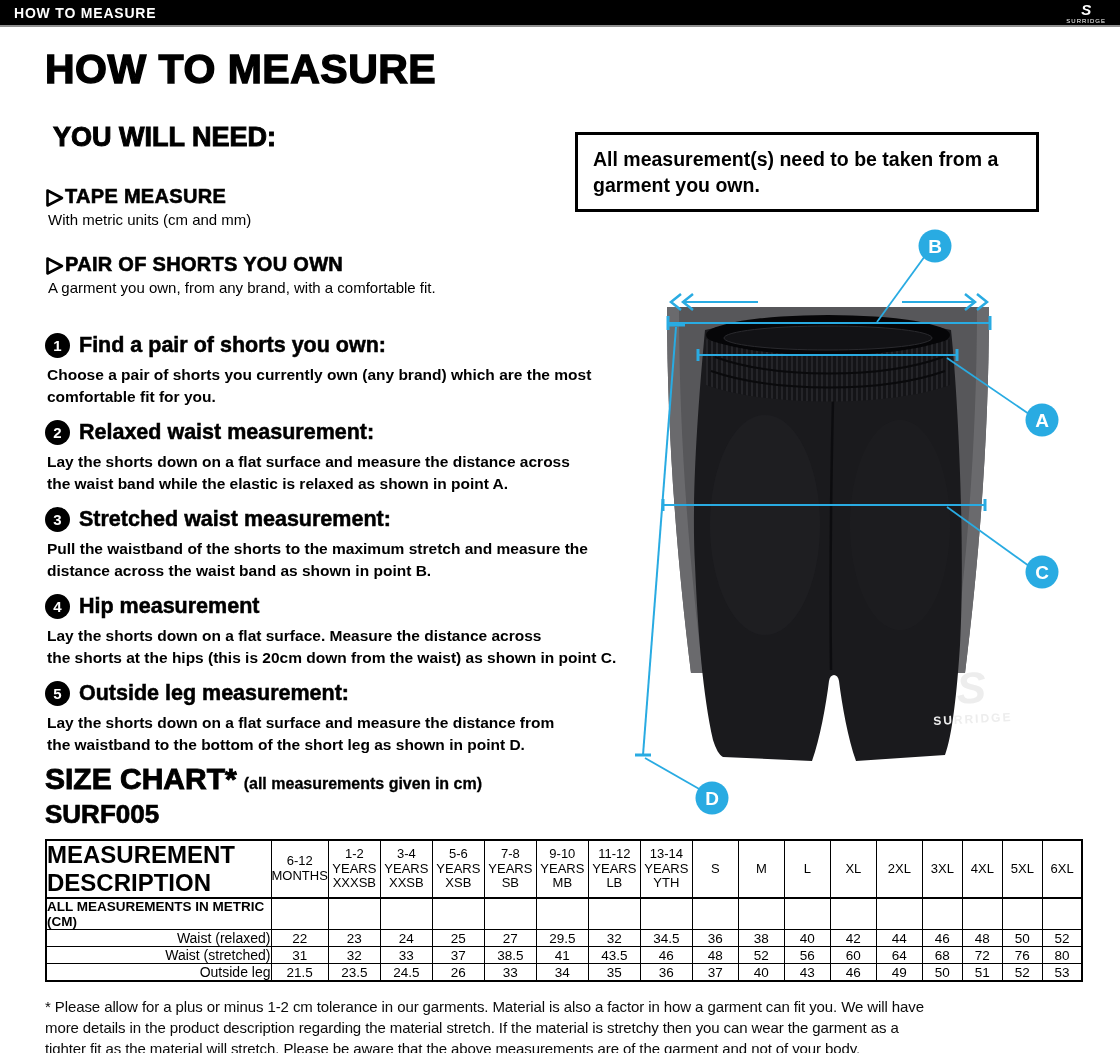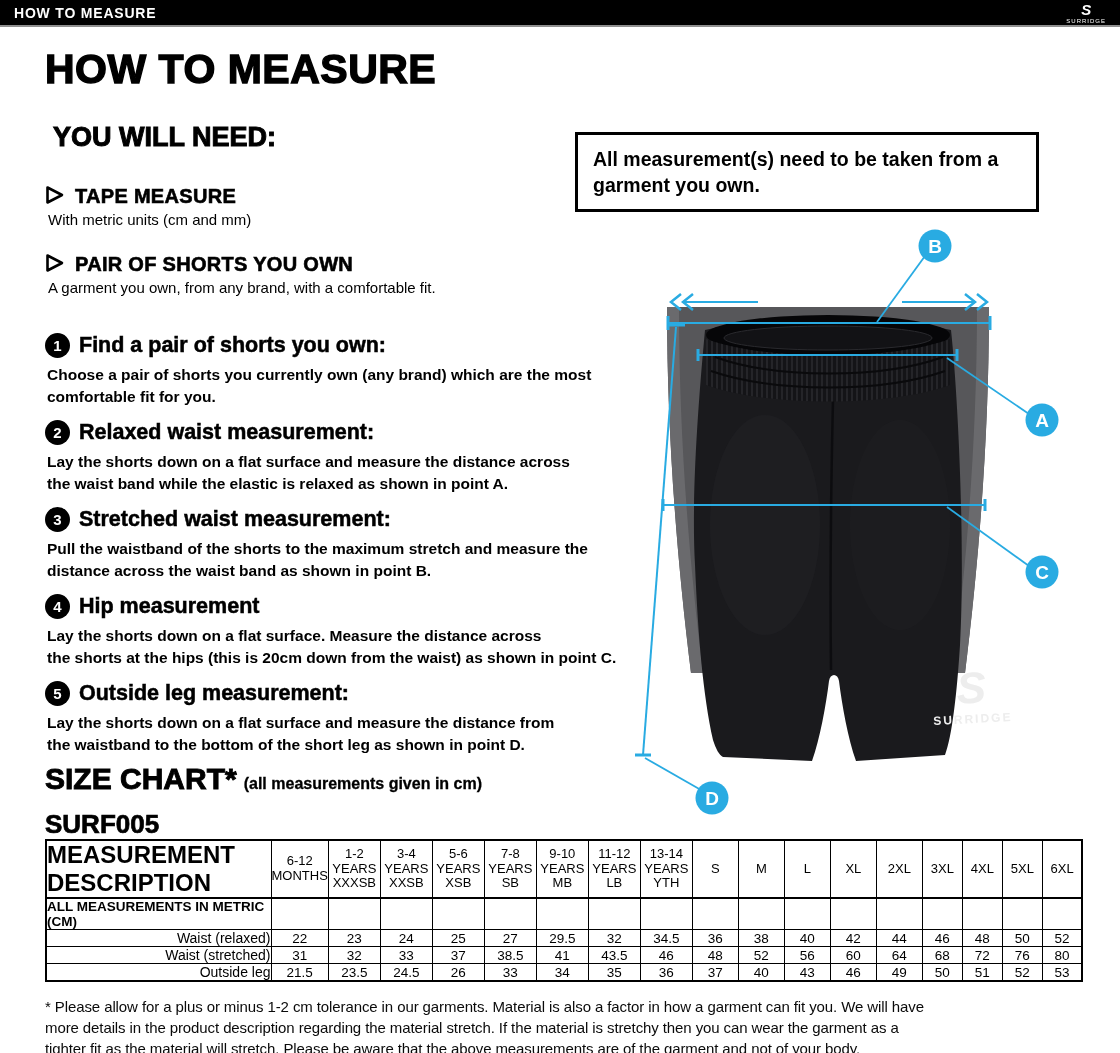--- a/index.html
+++ b/index.html
@@ -20,21 +20,21 @@
   .topbar-title{color:#fff;font-weight:bold;font-size:14px;letter-spacing:.8px}
   .logo{color:#fff;text-align:center;line-height:1}
   .logo .logo-s{font-size:15px;font-weight:bold;font-style:italic;display:block}
   .logo .logo-name{font-size:6px;letter-spacing:1px;display:block;margin-top:1px}
 
   
   .page-title{left:45px;top:46px;font-size:41px;font-weight:bold;letter-spacing:.5px;-webkit-text-stroke:1.4px #000}
   .ywn-heading{left:53px;top:122px;font-size:27px;font-weight:bold;-webkit-text-stroke:1px #000}
 
   .need-item{left:45px}
-  .need-head{display:flex;align-items:flex-start;gap:10px}
+  .need-head{display:flex;align-items:flex-end;}
   .need-title{font-size:20px;font-weight:bold;-webkit-text-stroke:.6px #000;letter-spacing:.3px}
   .need-desc{font-size:15px;font-weight:normal;margin:3px 0 0 3px}
 
   .note-box{
     left:575px;top:132px;width:464px;height:80px;border:3px solid #000;
     box-sizing:border-box;padding:11px 15px;
     font-size:19.5px;font-weight:bold;line-height:1.35;
   }
 
   .step{left:45px}
@@ -42,21 +42,21 @@
   .step-num{
     width:25px;height:25px;border-radius:50%;background:#000;color:#fff;
     font-size:15px;font-weight:bold;display:flex;align-items:center;justify-content:center;flex:0 0 25px;
   }
   .step-title{font-size:21.5px;font-weight:bold;-webkit-text-stroke:.5px #000}
   .step-body{margin:6px 0 0 2px;font-size:15.5px;font-weight:bold;line-height:1.42;white-space:pre-line}
 
   .sc-heading{left:45px;top:764px;line-height:1}
   .sc-title{font-size:30px;font-weight:bold;-webkit-text-stroke:.9px #000}
   .sc-sub{font-size:16px;font-weight:bold;margin-left:7px;-webkit-text-stroke:.3px #000}
-  .sc-code{font-size:26px;font-weight:bold;-webkit-text-stroke:.7px #000;margin-top:17px}
+  .sc-code{font-size:26px;font-weight:bold;-webkit-text-stroke:.7px #000;margin-top:7px}
 
   
   table.size-chart{
     left:45px;top:839px;position:absolute;border-collapse:collapse;table-layout:fixed;
     border:2px solid #000;
   }
   table.size-chart th,table.size-chart td{border:1px solid #000;padding:0;overflow:hidden}
   table.size-chart thead th{border-bottom:2px solid #000}
   th.desc{font-size:24px;font-weight:bold;text-align:left;padding:0 5px;height:55px;vertical-align:middle}
   th.col{font-size:13px;font-weight:normal;line-height:1.12;white-space:pre-line;text-align:center;vertical-align:middle}

